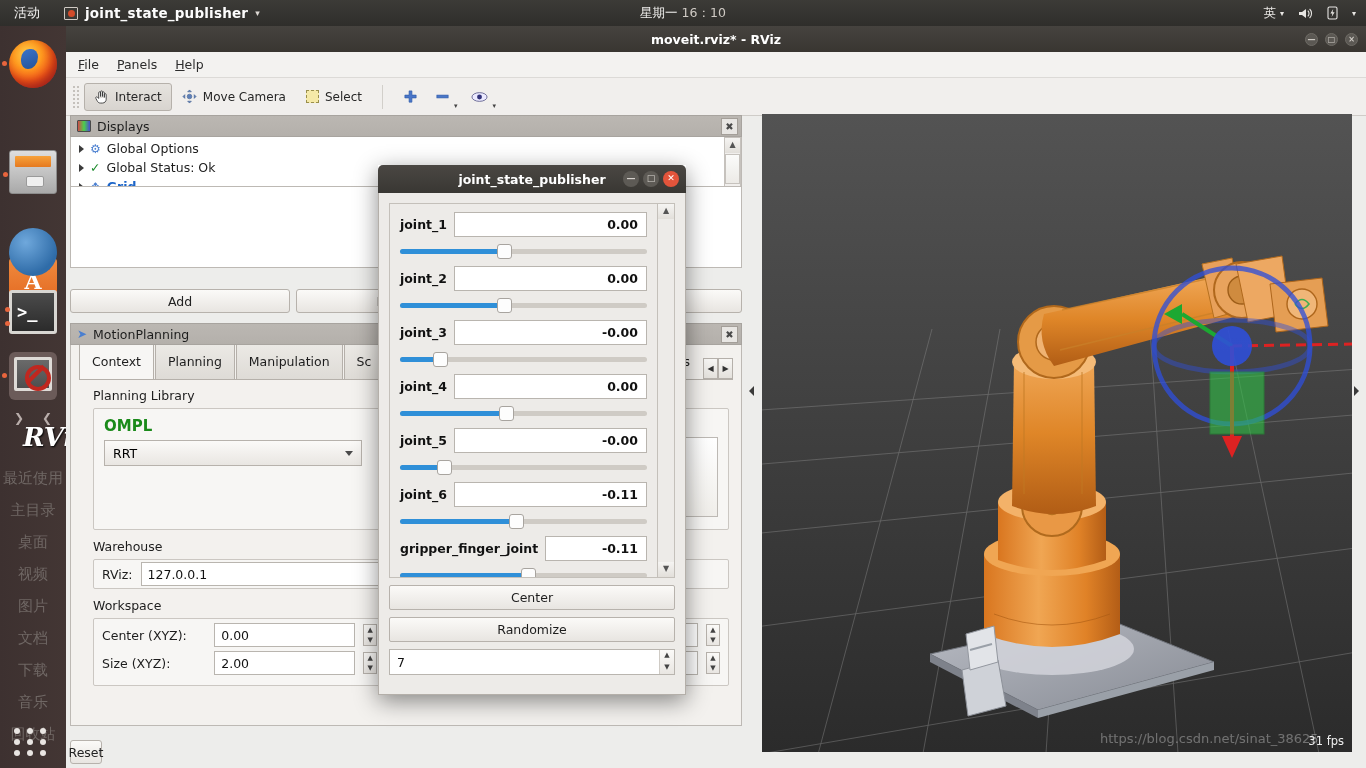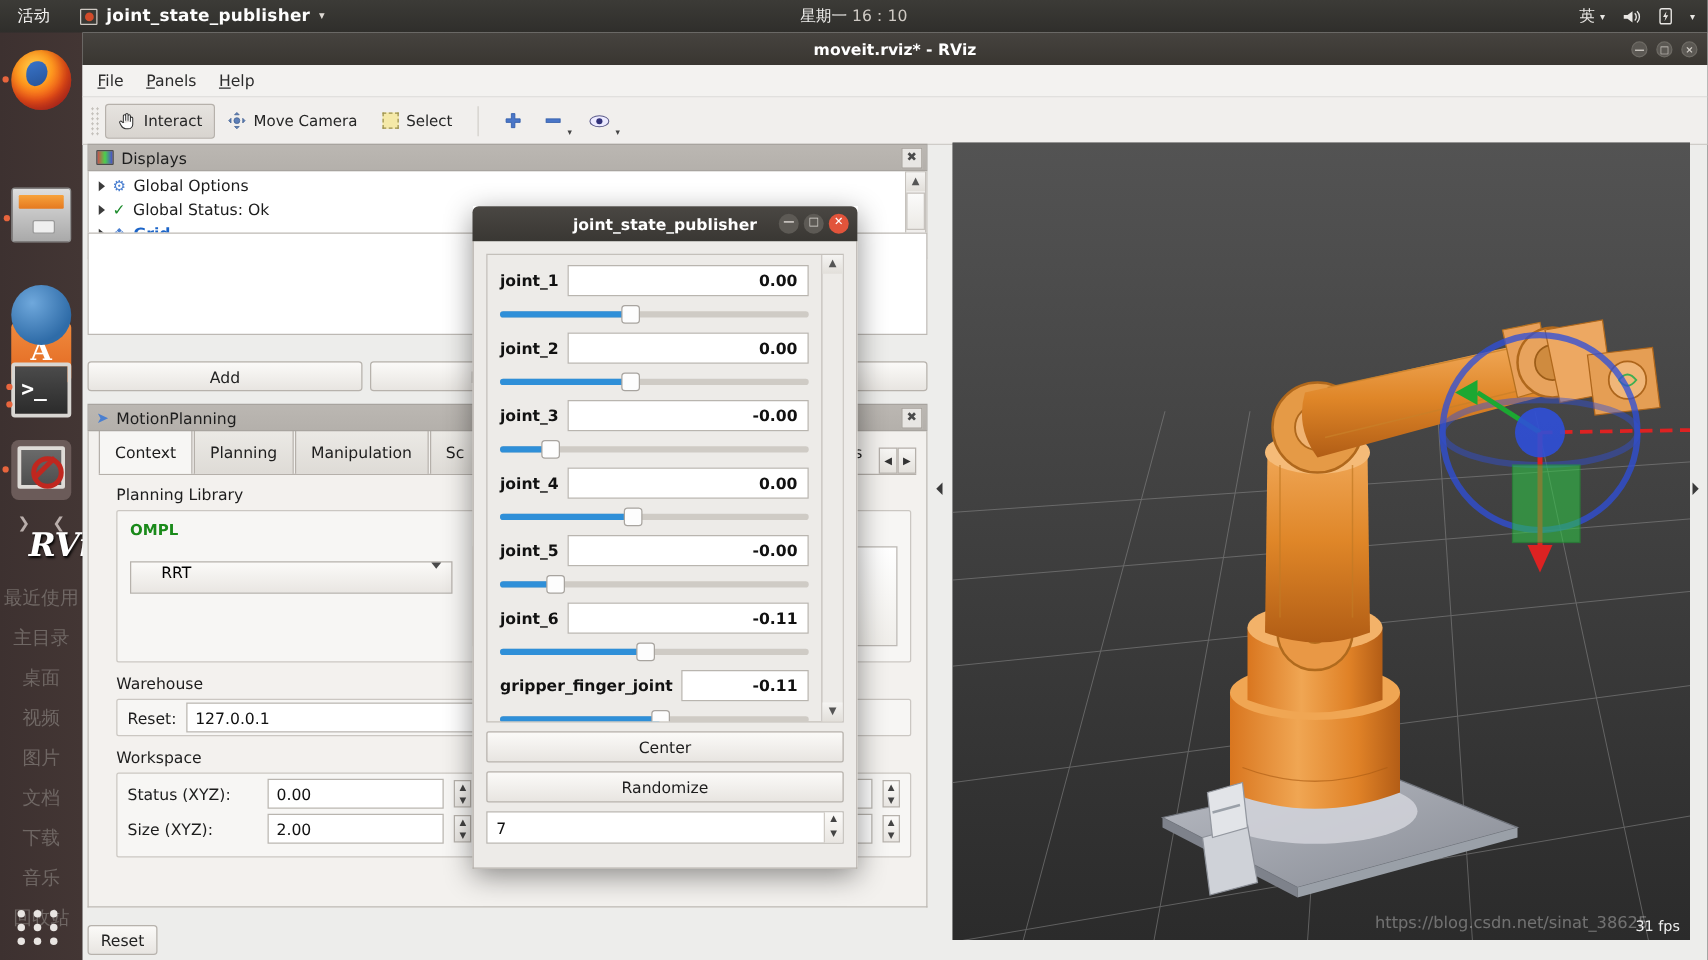--- a/index.html
+++ b/index.html
@@ -135,21 +135,21 @@
   .tabbar{ display:flex; align-items:flex-end; height:27px; border-bottom:1px solid #b5b0aa;}
   .tab{ height:25px; padding:18px 12px; display:flex; align-items:center; font-size:12.5px; color:#1d1d1d;
      background:linear-gradient(#eceae6,#dedbd6); border:1px solid #b5b0aa; border-bottom:none; margin-right:1px;}
   .tab.sel{ background:#f7f6f4; height:27px; }
   .tab-scroll{ width:15px;height:21px; background:linear-gradient(#f7f6f4,#e4e1dc); border:1px solid #b5b0aa;
      font-size:8px; color:#333; display:flex; align-items:center; justify-content:center;}
 
   .group{ border:1px solid #cbc7c2; border-radius:2px; background:#f7f6f4; }
   .field{ background:#fff; border:1px solid #b9b5af; height:24px; display:flex; align-items:center; padding:0 6px; font-size:12.5px; color:#111;}
   .combo{ background:linear-gradient(#fbfaf8,#e9e6e2); border:1px solid #b7b2ac; border-radius:0; height:26px;
-     display:flex; padding:0 24px; font-size:12.5px; position:relative;}
+     display:flex; align-items:center; padding:0 8px; font-size:12.5px; position:relative;}
   .combo .cv{ position:absolute; right:8px; width:0;height:0;border-top:5px solid #4a4a4a;border-left:4px solid transparent;border-right:4px solid transparent;}
   .lbl{ font-size:12.5px; color:#1d1d1d; }
   .spin{ width:15px; background:linear-gradient(#fbfaf8,#e9e6e2); border:1px solid #b7b2ac; display:flex; flex-direction:column;}
   .spin div{ flex:1; font-size:7px; text-align:center; color:#444; line-height:10px;}
 
   
   #viewport{
     position:absolute; left:762px; top:114px; width:590px; height:638px;
     background:linear-gradient(#4a4a4a,#2e2e2e);
     overflow:hidden;
@@ -388,43 +388,43 @@
         <div style="flex:1"></div>
         <div class="tab" style="border:none;background:none">es</div>
         <div class="tab-scroll">◀</div>
         <div class="tab-scroll">▶</div>
       </div>
 
       <div style="padding:8px 4px 0 14px;">
         <div class="lbl" style="margin-bottom:5px">Planning Library</div>
         <div class="group" style="height:122px;padding:8px 10px;display:flex;gap:16px;">
           <div style="width:258px">
-            <div style="color:#1a8a1a;font-weight:bold;font-size:12px;margin-bottom:18px">OMPL</div>
+            <div style="color:#1a8a1a;font-weight:bold;font-size:15px;margin-bottom:5px">OMPL</div>
             <div class="combo">
               <span>RRT</span>
               <span class="cv"></span>
             </div>
           </div>
           <div style="flex:1">
             <div class="lbl" style="margin-bottom:5px">Plan</div>
             <div style="background:linear-gradient(#fff,#f0eeea);border:1px solid #bdb9b4;height:80px"></div>
           </div>
         </div>
 
         <div class="lbl" style="margin:9px 0 5px 0">Warehouse</div>
         <div class="group" style="height:30px;padding:3px 8px;display:flex;align-items:center;gap:8px">
-          <span class="lbl">Reset:</span>
+          <span class="lbl">RViz:</span>
           <div class="field" style="flex:1;max-width:430px">127.0.0.1</div>
           <div class="gbtn" style="width:44px">ct</div>
         </div>
 
         <div class="lbl" style="margin:9px 0 5px 0">Workspace</div>
         <div class="group" style="height:68px;padding:4px 8px">
           <div style="display:flex;align-items:center;gap:8px;margin-bottom:4px">
-            <span class="lbl" style="width:110px">Status (XYZ):</span>
+            <span class="lbl" style="width:110px">Center (XYZ):</span>
             <div class="field" style="width:148px">0.00</div>
             <div class="spin">
                 <div>▲</div>
                 <div>▼</div>
               </div>
             <div class="field" style="width:148px"></div>
             <div class="spin">
                 <div>▲</div>
                 <div>▼</div>
               </div>
@@ -450,21 +450,21 @@
             <div class="spin">
                 <div>▲</div>
                 <div>▼</div>
               </div>
           </div>
         </div>
       </div>
     </div>
   </div>
 
-  <div class="gbtn" style="position:absolute;left:4px;top:714px;width:56px">Reset</div>
+  <div class="gbtn" style="position:absolute;left:4px;top:714px;width:32px">Reset</div>
 
   <div class="splitter" style="left:680px;top:355px;width:10px;height:20px;">
     <svg width="10" height="20" viewBox="0 0 10 20">
         <path d="M8 5L3 10l5 5z" fill="#3a3a3a"></path>
       </svg>
   </div>
   <div class="splitter" style="left:1285px;top:355px;width:10px;height:20px;">
     <svg width="10" height="20" viewBox="0 0 10 20">
         <path d="M3 5l5 5-5 5z" fill="#3a3a3a"></path>
       </svg>

